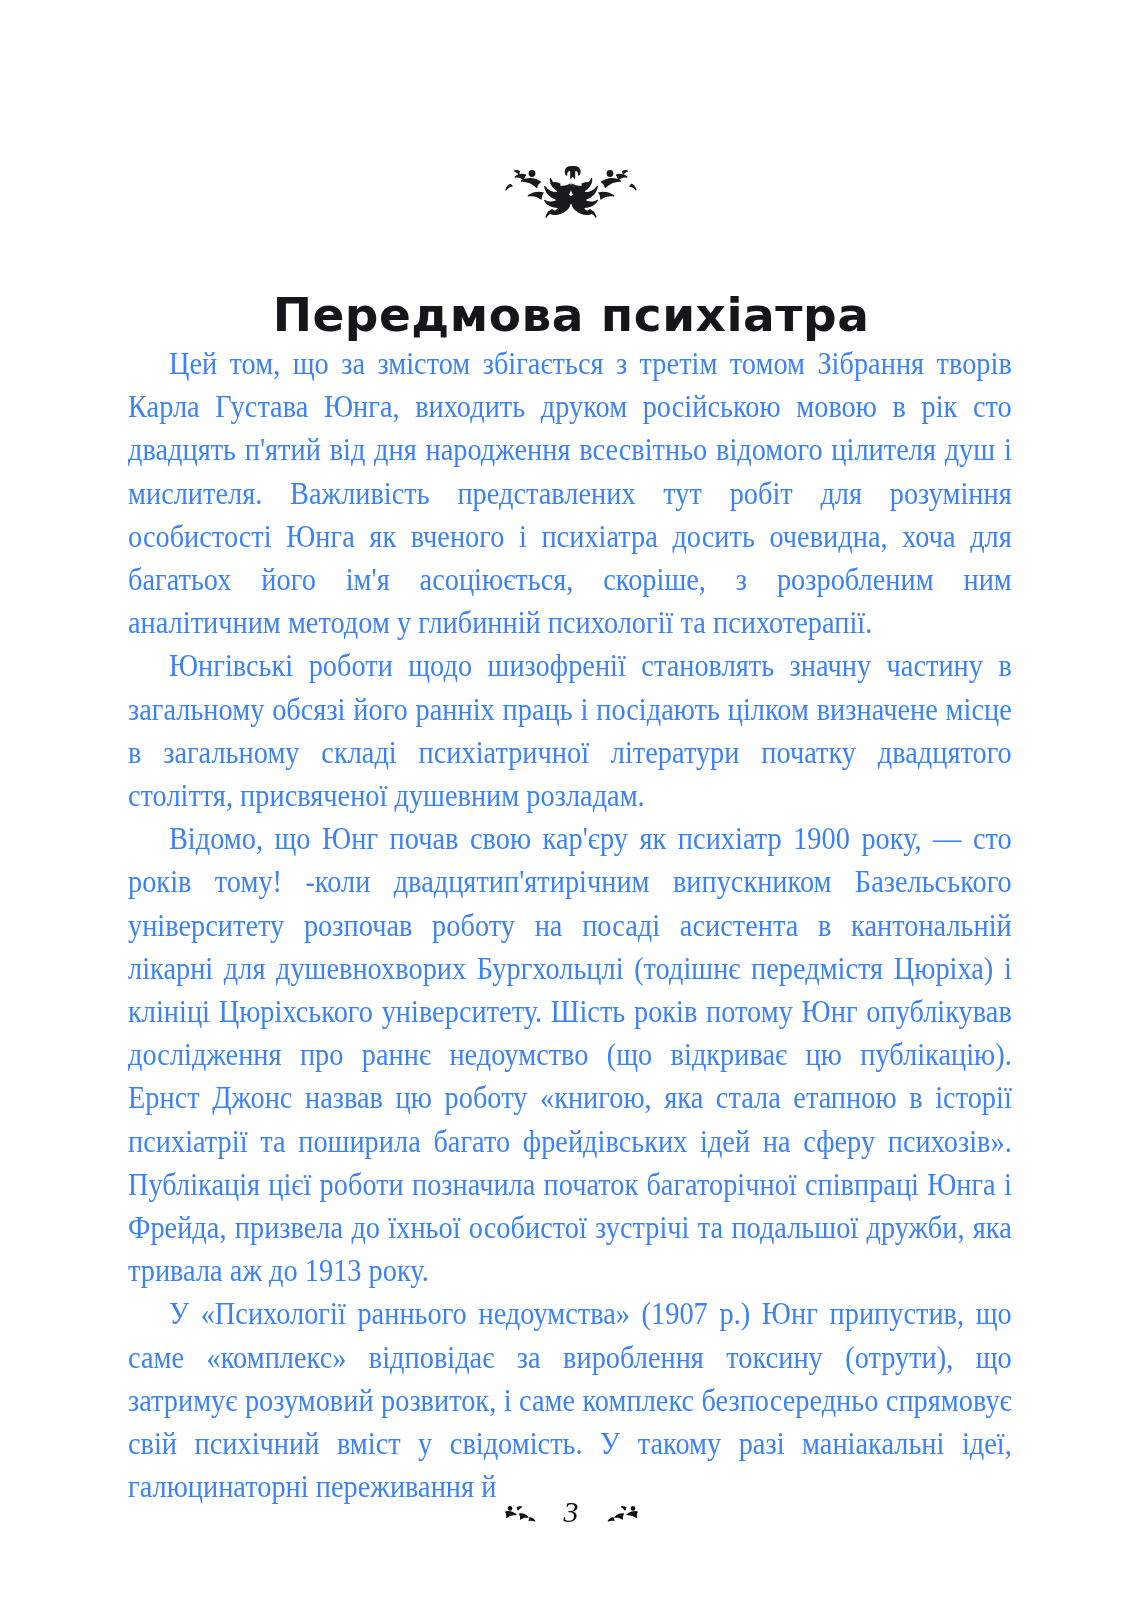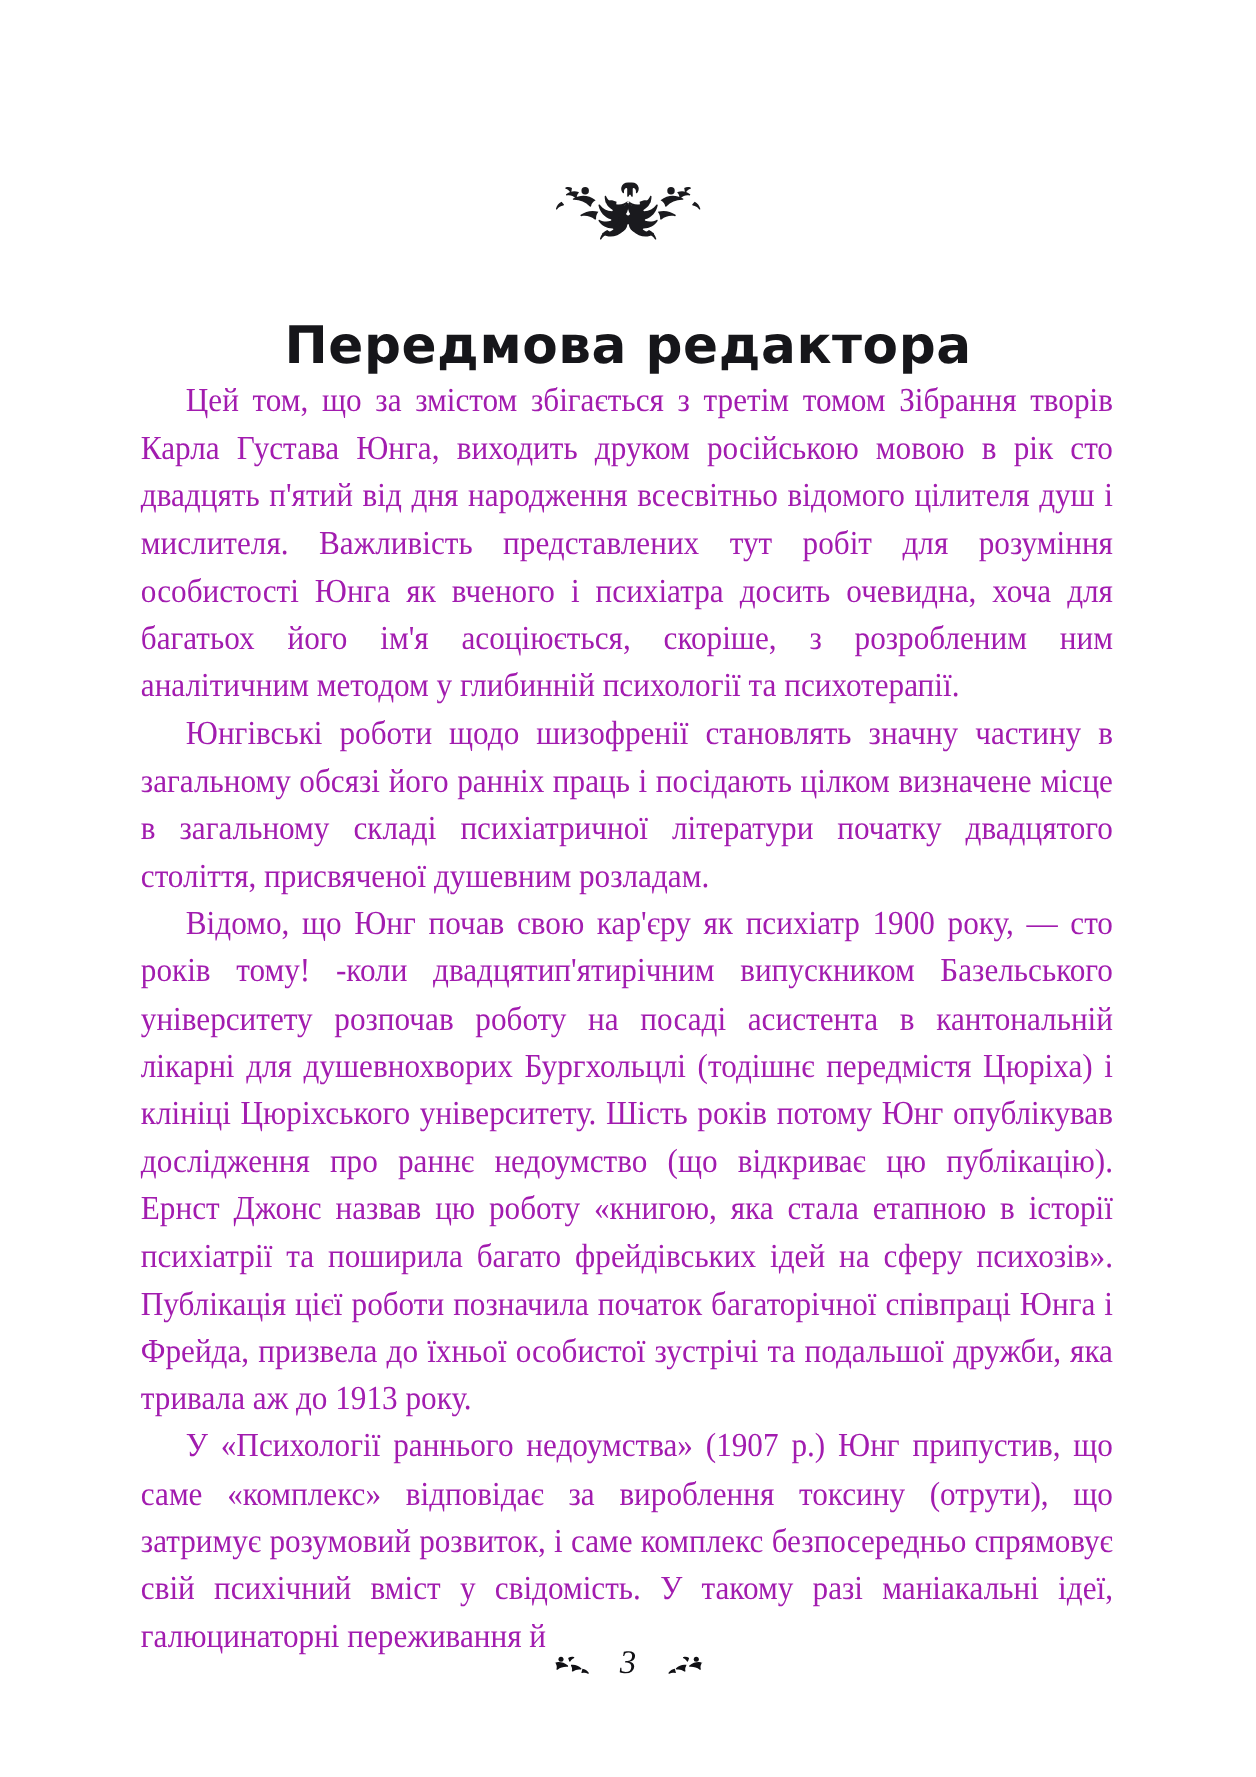--- a/index.html
+++ b/index.html
@@ -48,21 +48,21 @@
 
   
   .body-text {
     position: absolute;
     top: 343px;
     left: 128px;
     width: 884px;
     font-family: "Liberation Serif", "DejaVu Serif", serif;
     font-size: 30.5px;
     line-height: 43.2px;
-    color: #a21caf;
+    color: #3b82f6;
     text-align: justify;
     text-justify: inter-word;
     -webkit-font-smoothing: none;
   }
   .body-text p {
     margin: 0;
     text-indent: 44px;
     transform: scaleX(0.93);
     transform-origin: left center;
     width: 107.5%;
@@ -124,21 +124,21 @@
         <path d="M150 40.5c5.9-1.5 11.3-.6 16.1 2.8.5.4.2 1.3-.5 1.2-4.6-.8-8.7.2-12.3 3-.5.4-1.3 0-1.2-.7.2-2.2-.5-4.2-2.1-6.3z"></path>
         <circle cx="162" cy="21.5" r="3.4"></circle>
         <path d="M174 19c1.8-1 3.7-1.2 5.7-.6.6.2.6 1 0 1.2-1.7.5-3 1.5-3.9 3-.3.5-1.1.3-1.2-.3l-.6-3.3z"></path>
 
         <path d="M104 57c-3.4 1.6-5.6 4.3-6.6 8-.2.7.8 1.1 1.2.5 1.9-3 4.5-4.7 7.9-5.3.7-.1.8-1 .2-1.3l-2.7-1.9z"></path>
         <path d="M142 57c3.4 1.6 5.6 4.3 6.6 8 .2.7-.8 1.1-1.2.5-1.9-3-4.5-4.7-7.9-5.3-.7-.1-.8-1-.2-1.3l2.7-1.9z"></path>
       </g>
     </svg>
   </div>
 
-  <h1 class="chapter-title">Передмова редактора</h1>
+  <h1 class="chapter-title">Передмова психіатра</h1>
 
   <div class="body-text">
     <p>Цей том, що за змістом збігається з третім томом Зібрання творів Карла Густава Юнга, виходить друком російською мовою в рік сто двадцять п'ятий від дня народження всесвітньо відомого цілителя душ і мислителя. Важливість представлених тут робіт для розуміння особистості Юнга як вченого і психіатра досить очевидна, хоча для багатьох його ім'я асоціюється, скоріше, з розробленим ним аналітичним методом у глибинній психології та психотерапії.</p>
     <p>Юнгівські роботи щодо шизофренії становлять значну частину в загальному обсязі його ранніх праць і посідають цілком визначене місце в загальному складі психіатричної літератури початку двадцятого століття, присвяченої душевним розладам.</p>
     <p>Відомо, що Юнг почав свою кар'єру як психіатр 1900 року, — сто років тому! -коли двадцятип'ятирічним випускником Базельського університету розпочав роботу на посаді асистента в кантональній лікарні для душевнохворих Бургхольцлі (тодішнє передмістя Цюріха) і клініці Цюріхського університету. Шість років потому Юнг опублікував дослідження про раннє недоумство (що відкриває цю публікацію). Ернст Джонс назвав цю роботу «книгою, яка стала етапною в історії психіатрії та поширила багато фрейдівських ідей на сферу психозів». Публікація цієї роботи позначила початок багаторічної співпраці Юнга і Фрейда, призвела до їхньої особистої зустрічі та подальшої дружби, яка тривала аж до 1913 року.</p>
     <p>У «Психології раннього недоумства» (1907 р.) Юнг припустив, що саме «комплекс» відповідає за вироблення токсину (отрути), що затримує розумовий розвиток, і саме комплекс безпосередньо спрямовує свій психічний вміст у свідомість. У такому разі маніакальні ідеї, галюцинаторні переживання й</p>
   </div>
 
   <div class="page-footer">
     <span>

